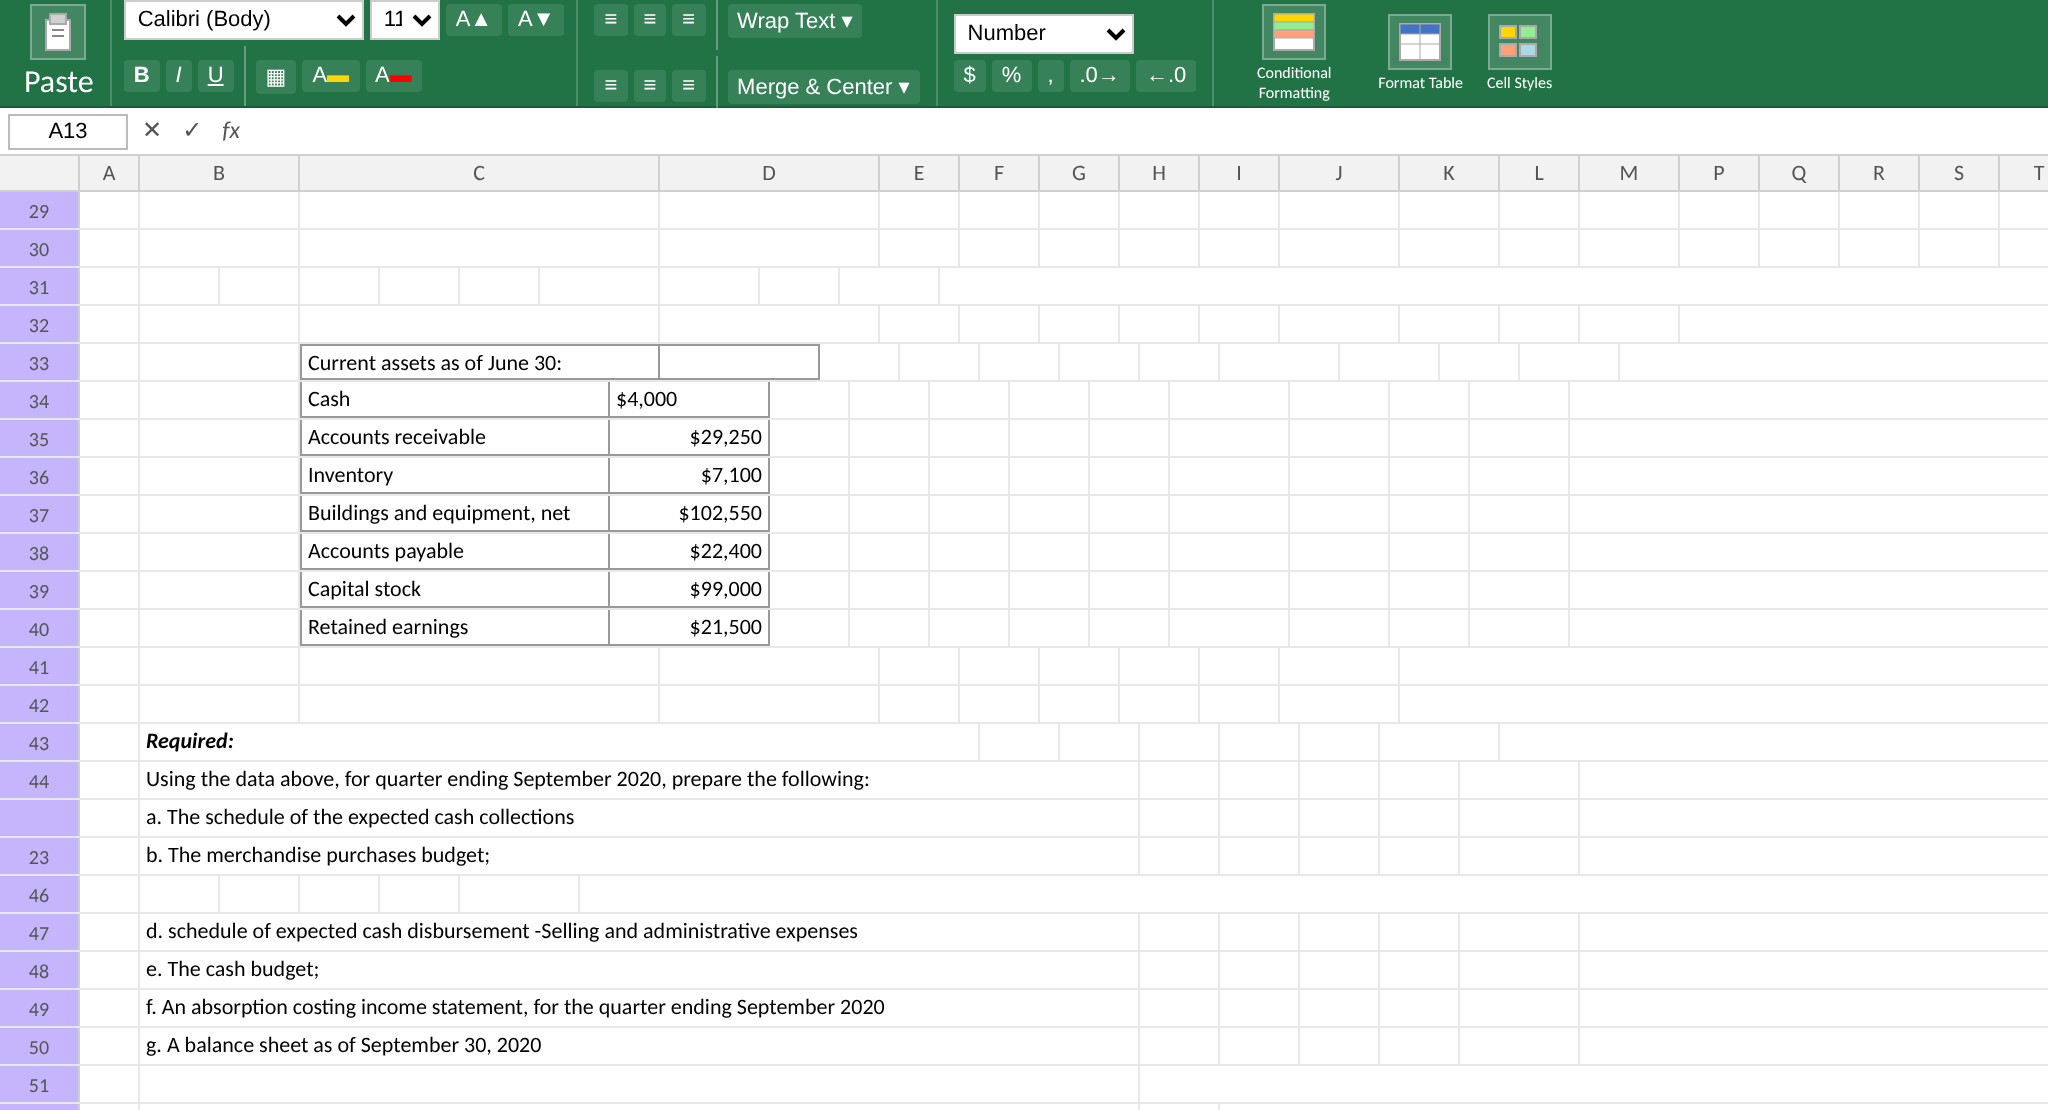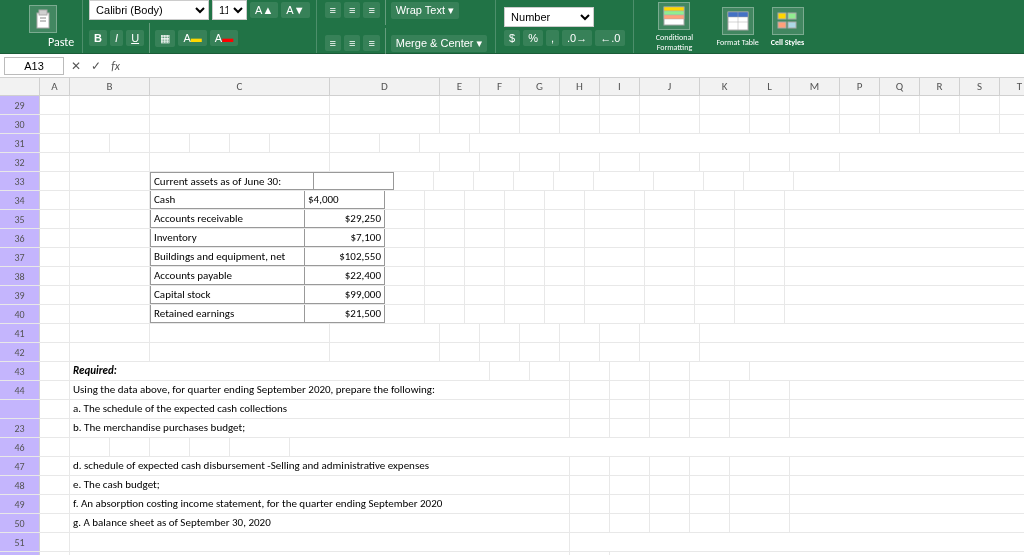--- a/index.html
+++ b/index.html
@@ -50,21 +50,21 @@
     }
     .ribbon-select {
       background: white;
       border: 1px solid #ccc;
       padding: 1px 2px;
       font-size: 11px;
       cursor: pointer;
       height: 20px;
     }
     .ribbon-separator { width: 1px; background: rgba(255,255,255,0.3); height: 30px; margin: 0 2px; }
-    .ribbon-label { color: white; font-size: 12px; margin-left: 36px; }
+    .ribbon-label { color: white; font-size: 16px; }
     
     .font-section {
       display: flex;
       flex-direction: column;
       gap: 3px;
       padding: 2px 6px;
       border-right: 1px solid rgba(255,255,255,0.2);
       height: 100%;
       justify-content: center;
     }
@@ -342,21 +342,21 @@
     </div>
     <div class="style-btn">
       <div class="style-btn-icon">
         <svg width="24" height="22" viewBox="0 0 24 22">
           <rect x="2" y="3" width="8" height="6" fill="#ffd700" stroke="#aaa" stroke-width="1"></rect>
           <rect x="12" y="3" width="8" height="6" fill="#90ee90" stroke="#aaa" stroke-width="1"></rect>
           <rect x="2" y="12" width="8" height="6" fill="#ffa07a" stroke="#aaa" stroke-width="1"></rect>
           <rect x="12" y="12" width="8" height="6" fill="#add8e6" stroke="#aaa" stroke-width="1"></rect>
         </svg>
       </div>
-      <span style="color:white;font-size:8px;font-weight:bold;">Cell Styles</span>
+      <span style="color:white;font-size:8px;">Cell Styles</span>
     </div>
   </div>
 </div>
 
 <div class="formula-bar">
   <input class="cell-ref-box" value="A13" readonly="" style="">
   <span class="formula-bar-btn">✕</span>
   <span class="formula-bar-btn">✓</span>
   <span class="formula-bar-btn" style="font-style:italic;">fx</span>
   <input class="formula-bar-input" value="" style="">
@@ -463,21 +463,21 @@
       <div class="cell cell-j"></div>
       <div class="cell cell-k"></div>
       <div class="cell cell-l"></div>
       <div class="cell cell-m"></div>
     </div>
 
     <div class="grid-row">
       <div class="row-num">33</div>
       <div class="cell cell-a"></div>
       <div class="cell cell-b"></div>
-      <div class="cell" style="width:164px;border:1px solid #999;font-size:11px;">Current assets as of June 30:</div>
+      <div class="cell" style="width:180px;border:1px solid #999;font-size:11px;">Current assets as of June 30:</div>
       <div class="cell" style="width:80px;border:1px solid #999;border-left:none;"></div>
       <div class="cell cell-e"></div>
       <div class="cell cell-f"></div>
       <div class="cell cell-g"></div>
       <div class="cell cell-h"></div>
       <div class="cell cell-i"></div>
       <div class="cell cell-j"></div>
       <div class="cell cell-k"></div>
       <div class="cell cell-l"></div>
       <div class="cell cell-m"></div>

